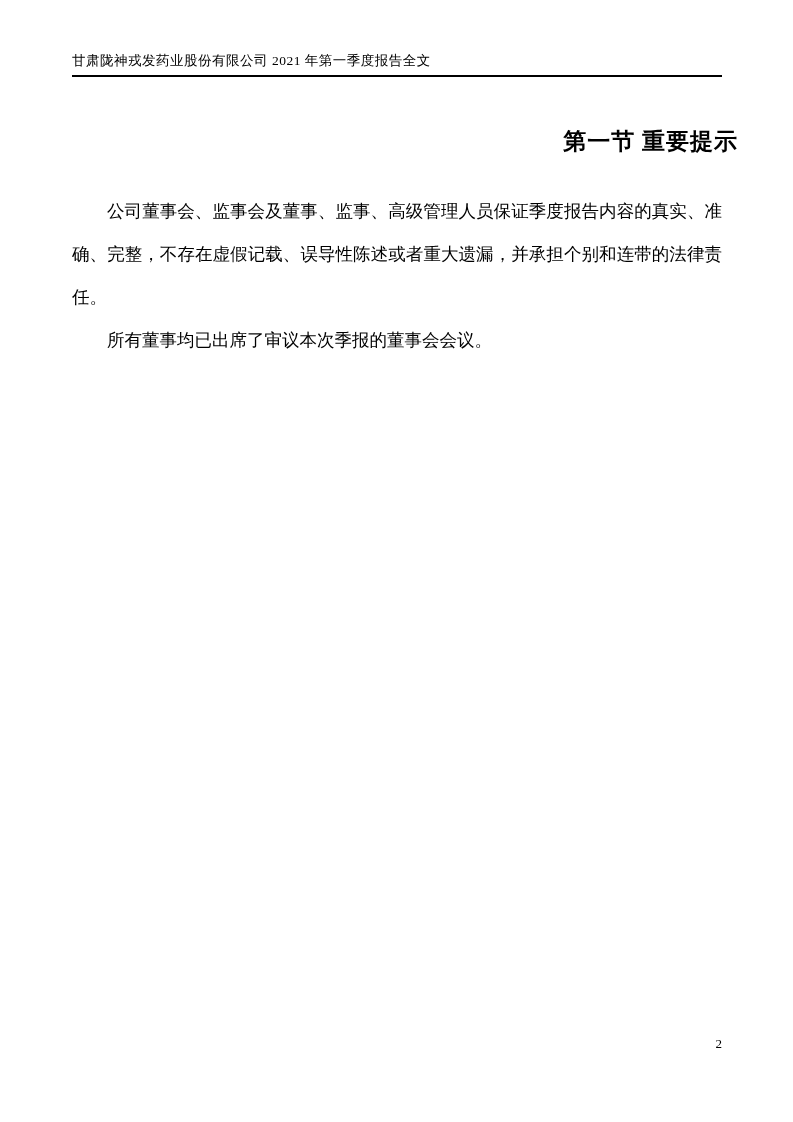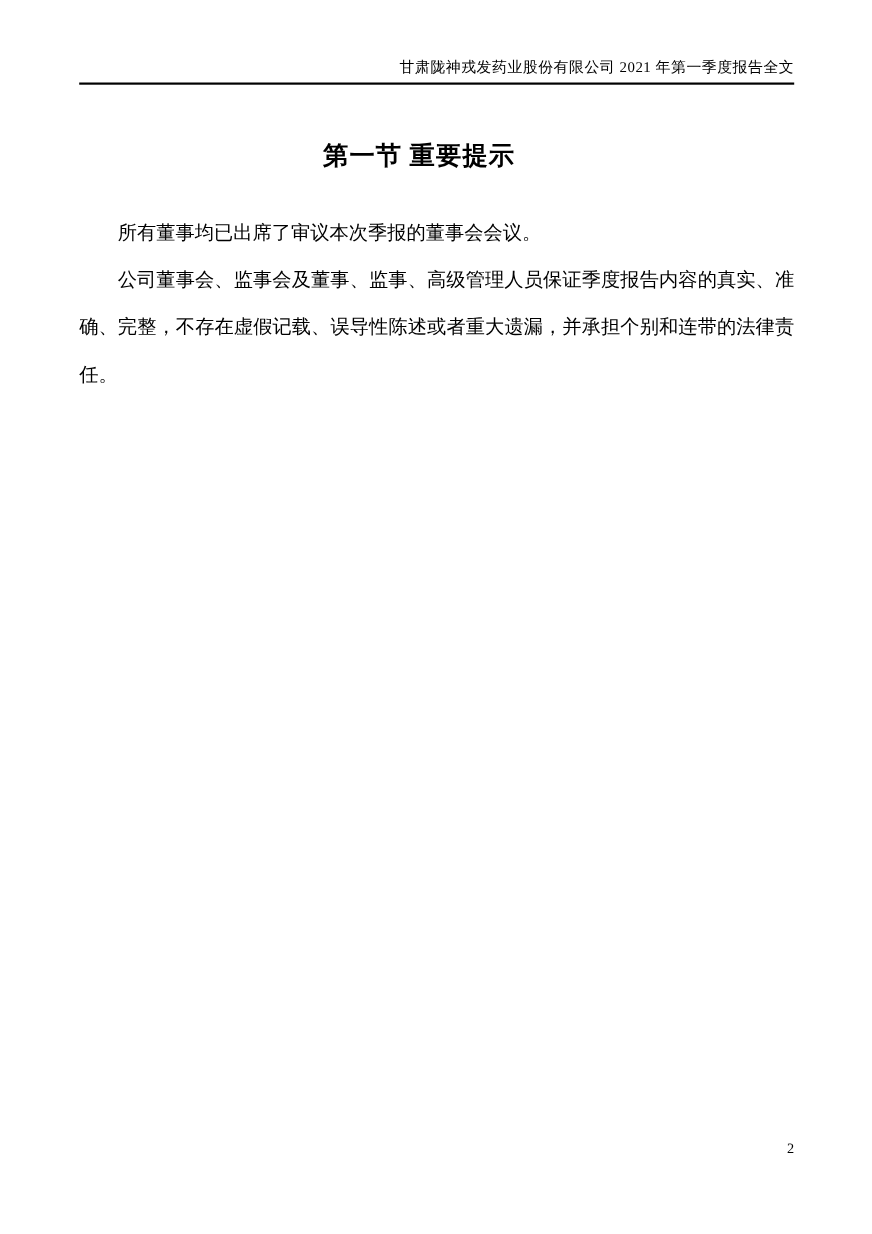--- a/index.html
+++ b/index.html
@@ -12,33 +12,32 @@
     background: #ffffff;
     font-family: "Liberation Serif", "DejaVu Serif", serif;
     color: #000000;
     overflow: hidden;
   }
   .header {
     position: absolute;
     top: 52px;
     left: 72px;
     width: 650px;
-    text-align: right;
     font-size: 13.5px;
     line-height: 18px;
     padding-bottom: 5px;
     border-bottom: 2px solid #000000;
     letter-spacing: 0.5px;
   }
   .doc-title {
     position: absolute;
     top: 126px;
-    left: 56px;
+    left: 88px;
     width: 650px;
-    text-align: center;
+    text-align: right;
     font-size: 23px;
     font-weight: bold;
     letter-spacing: 1px;
   }
   .body-block {
     position: absolute;
     top: 190px;
     left: 72px;
     width: 650px;
     font-size: 17.5px;
@@ -61,19 +60,19 @@
 </head>
 <body>
 
 <div class="page">
 
   <div class="header">甘肃陇神戎发药业股份有限公司 2021 年第一季度报告全文</div>
 
   <div class="doc-title">第一节 重要提示</div>
 
   <div class="body-block">
+    <p>公司董事会、监事会及董事、监事、高级管理人员保证季度报告内容的真实、准确、完整，不存在虚假记载、误导性陈述或者重大遗漏，并承担个别和连带的法律责任。</p>
     <p>所有董事均已出席了审议本次季报的董事会会议。</p>
-    <p>公司董事会、监事会及董事、监事、高级管理人员保证季度报告内容的真实、准确、完整，不存在虚假记载、误导性陈述或者重大遗漏，并承担个别和连带的法律责任。</p>
   </div>
 
   <div class="page-number">2</div>
 
 </div>
 
 </body></html>

